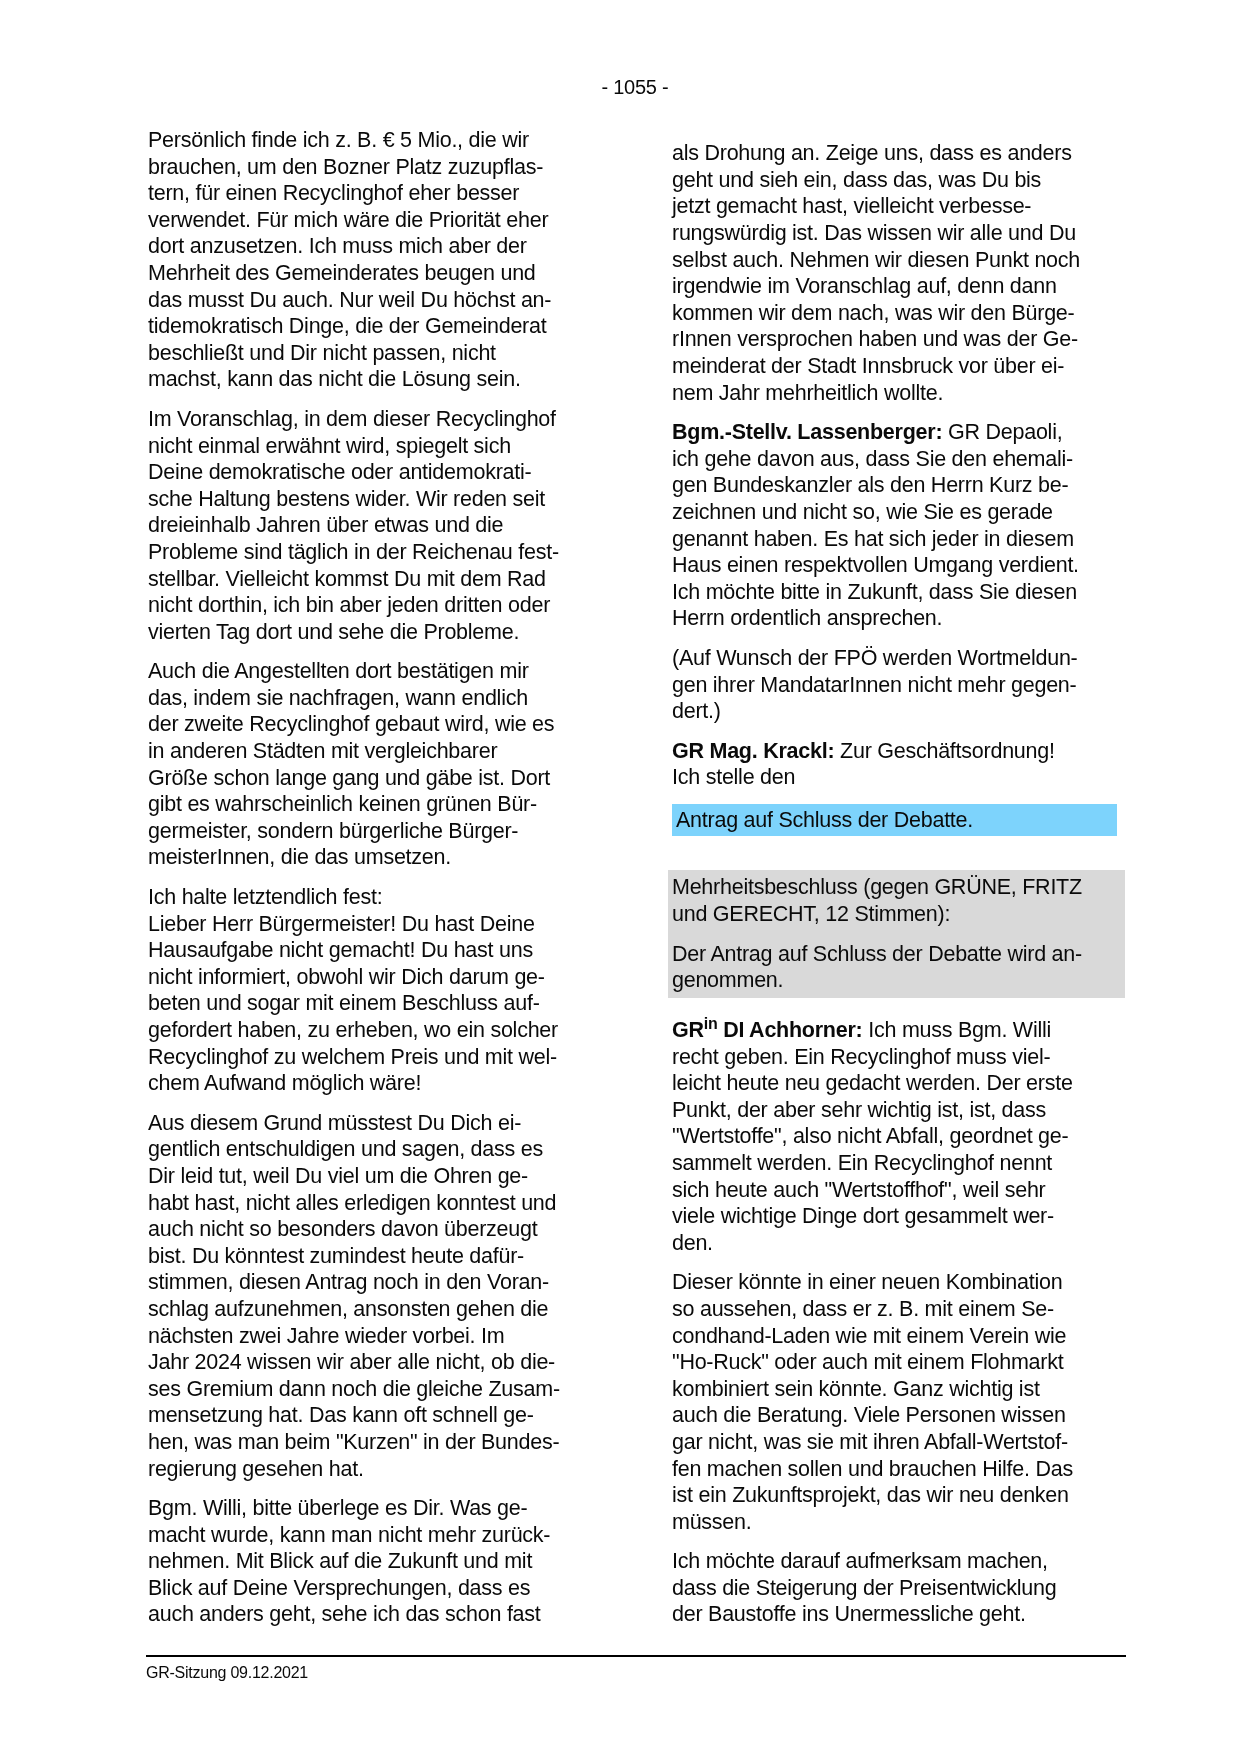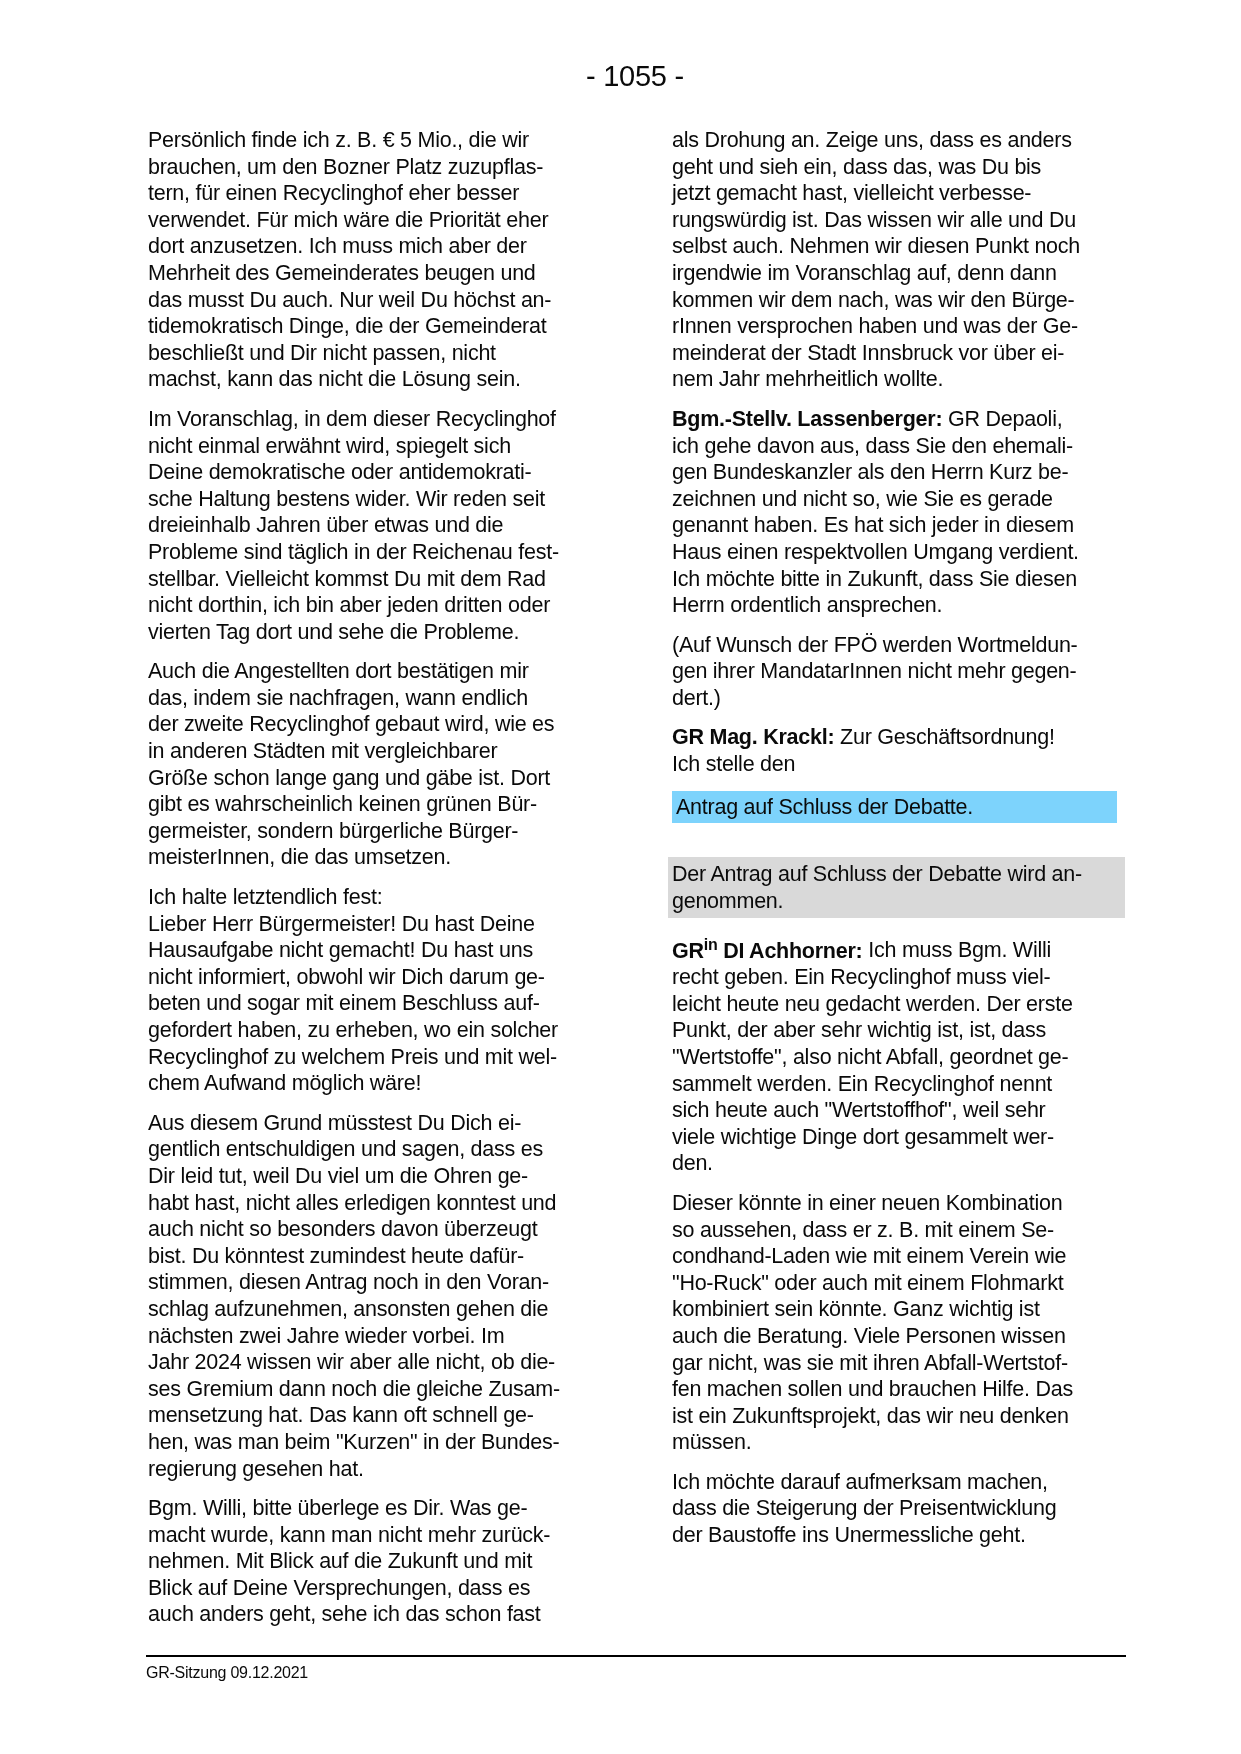--- a/index.html
+++ b/index.html
@@ -6,34 +6,35 @@
   body {
     width: 1241px;
     height: 1754px;
     position: relative;
     background: #ffffff;
     color: #0a0a0a;
     font-family: "Liberation Sans", "DejaVu Sans", sans-serif;
   }
   .page-number {
     position: absolute;
-    top: 60px;
+    top: 76px;
     left: 146px;
     width: 978px;
     text-align: center;
-    font-size: 29px;
+    font-size: 20px;
     letter-spacing: -0.25px;
   }
   .columns {
     position: absolute;
     top: 127px;
     left: 148px;
     width: 978px;
     display: flex;
     gap: 79px;
+    align-items: flex-end;
   }
   .col { width: 445px; flex: 0 0 445px; }
   p.para {
     margin: 0 0 13px 0;
     font-size: 21.5px;
     line-height: 26.6px;
     letter-spacing: -0.25px;
     white-space: pre;
   }
   p.para b, .hl-block b { font-weight: bold; }
@@ -149,20 +150,22 @@
 Haus einen respektvollen Umgang verdient.
 Ich möchte bitte in Zukunft, dass Sie diesen
 Herrn ordentlich ansprechen.</span></p>
     <p class="para"><span>(Auf Wunsch der FPÖ werden Wortmeldun-
 gen ihrer MandatarInnen nicht mehr gegen-
 dert.)</span></p>
     <p class="para"><b>GR Mag. Krackl:</b><span> Zur Geschäftsordnung!
 Ich stelle den</span></p>
     <p class="para hl"><span>Antrag auf Schluss der Debatte.</span></p>
     <div class="hl-block">
+      <p class="para"><span>Mehrheitsbeschluss (gegen GRÜNE, FRITZ
+und GERECHT, 12 Stimmen):</span></p>
       <p class="para"><span>Der Antrag auf Schluss der Debatte wird an-
 genommen.</span></p>
     </div>
     <p class="para"><b><span>GR</span><sup class="spk-sup">in</sup><span> DI Achhorner:</span></b><span> Ich muss Bgm. Willi
 recht geben. Ein Recyclinghof muss viel-
 leicht heute neu gedacht werden. Der erste
 Punkt, der aber sehr wichtig ist, ist, dass
 "Wertstoffe", also nicht Abfall, geordnet ge-
 sammelt werden. Ein Recyclinghof nennt
 sich heute auch "Wertstoffhof", weil sehr

